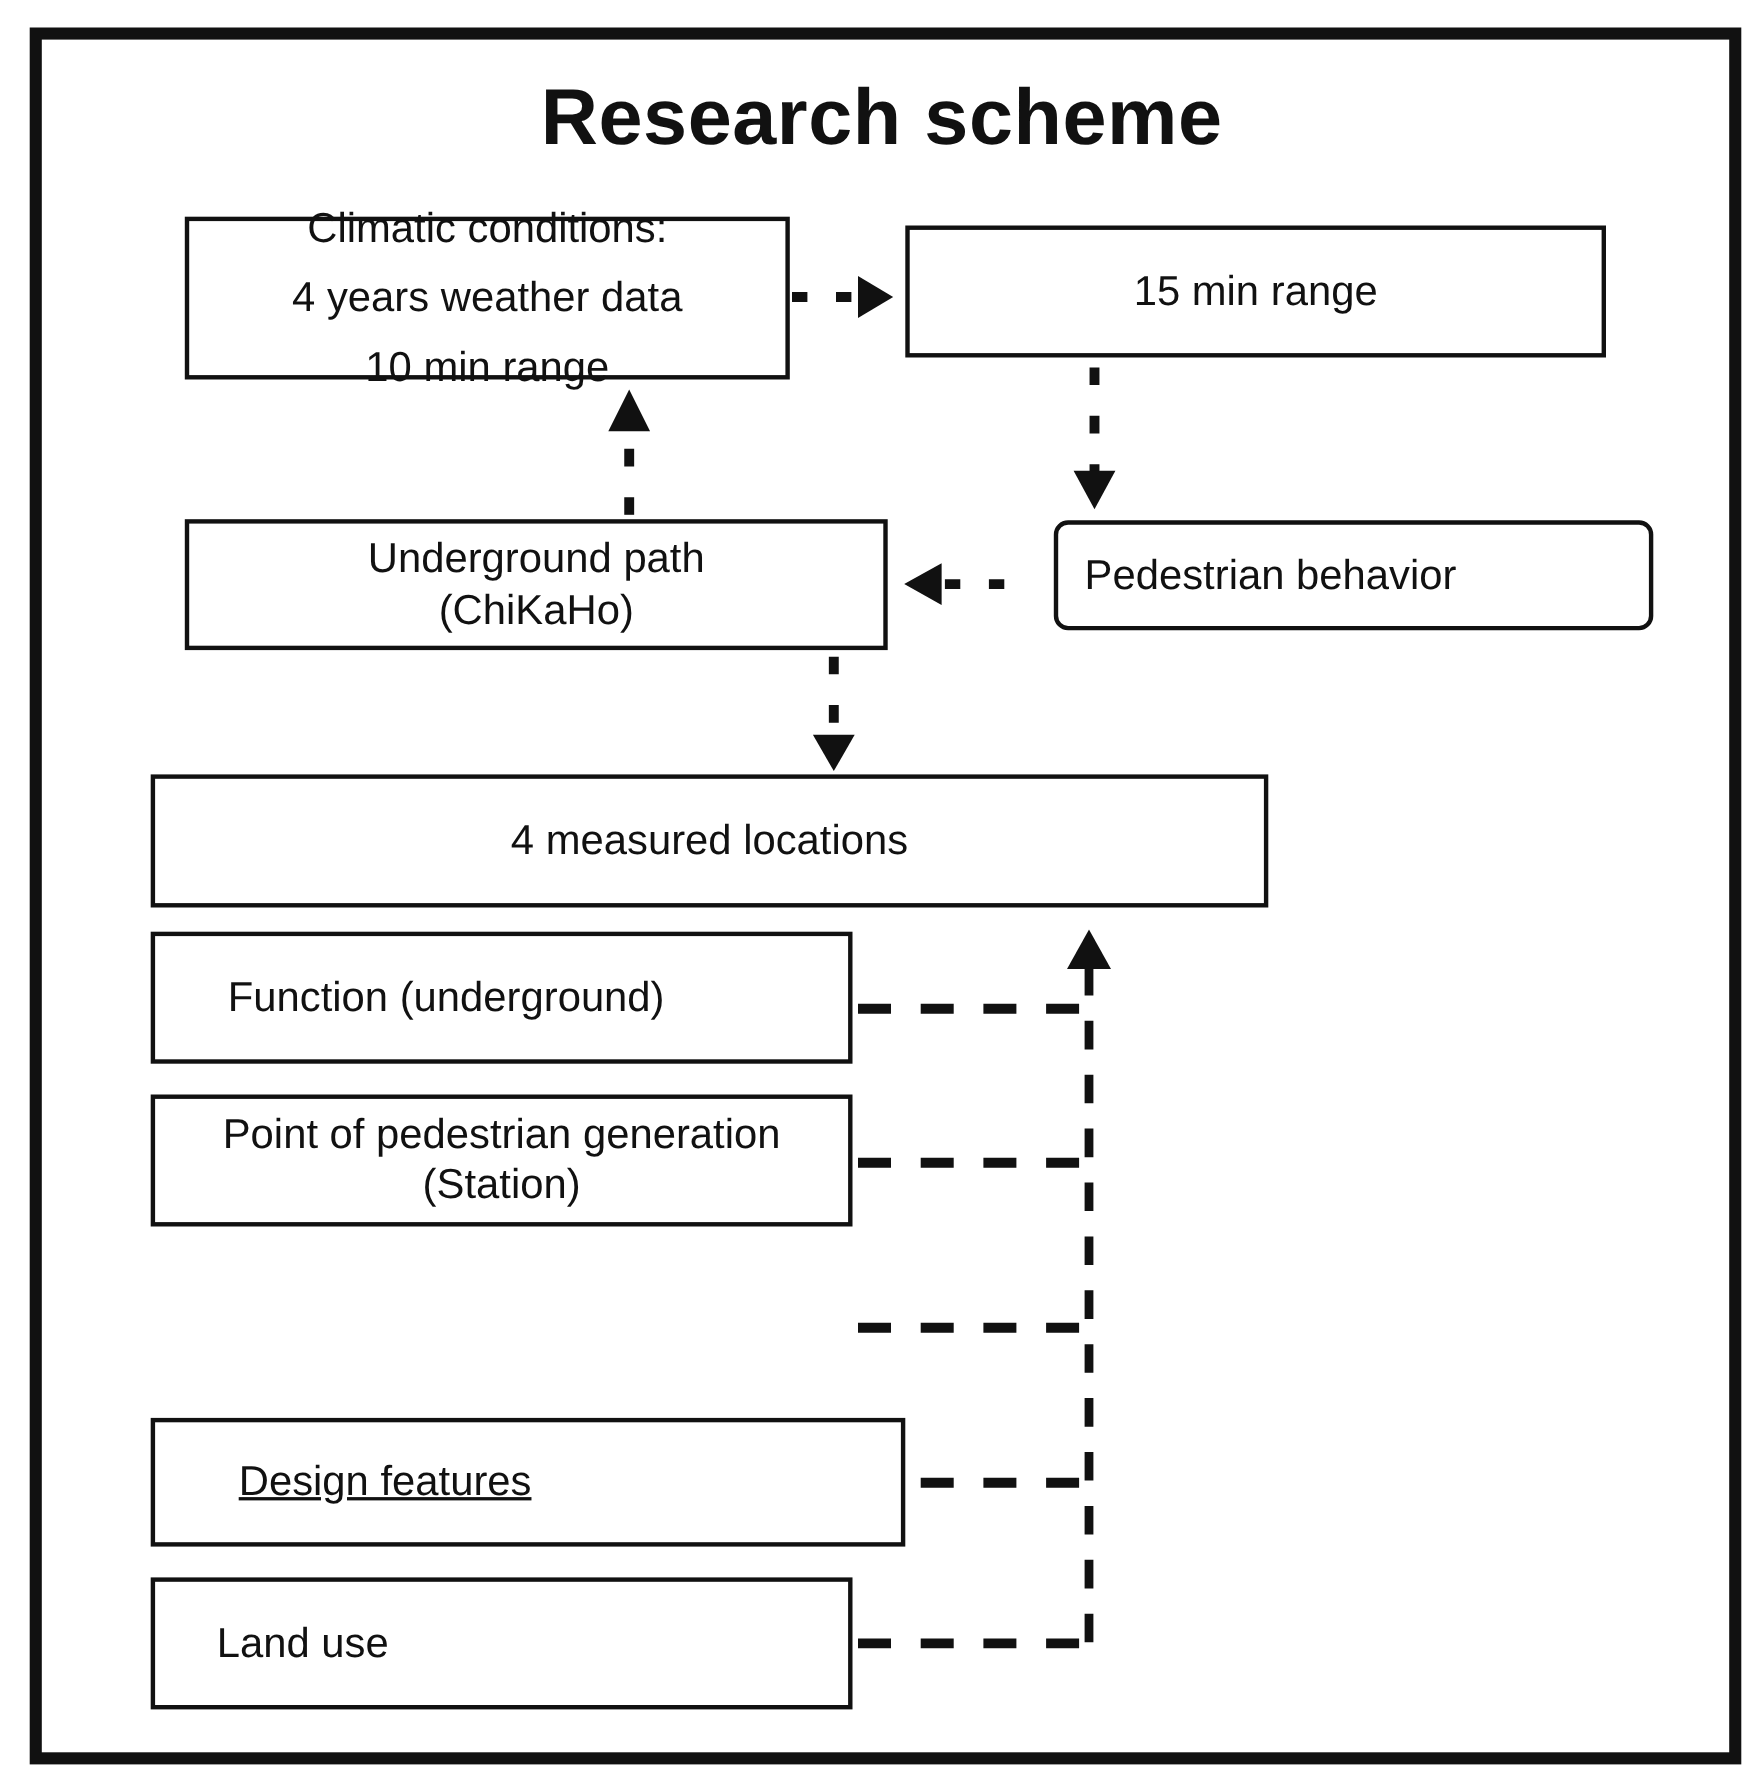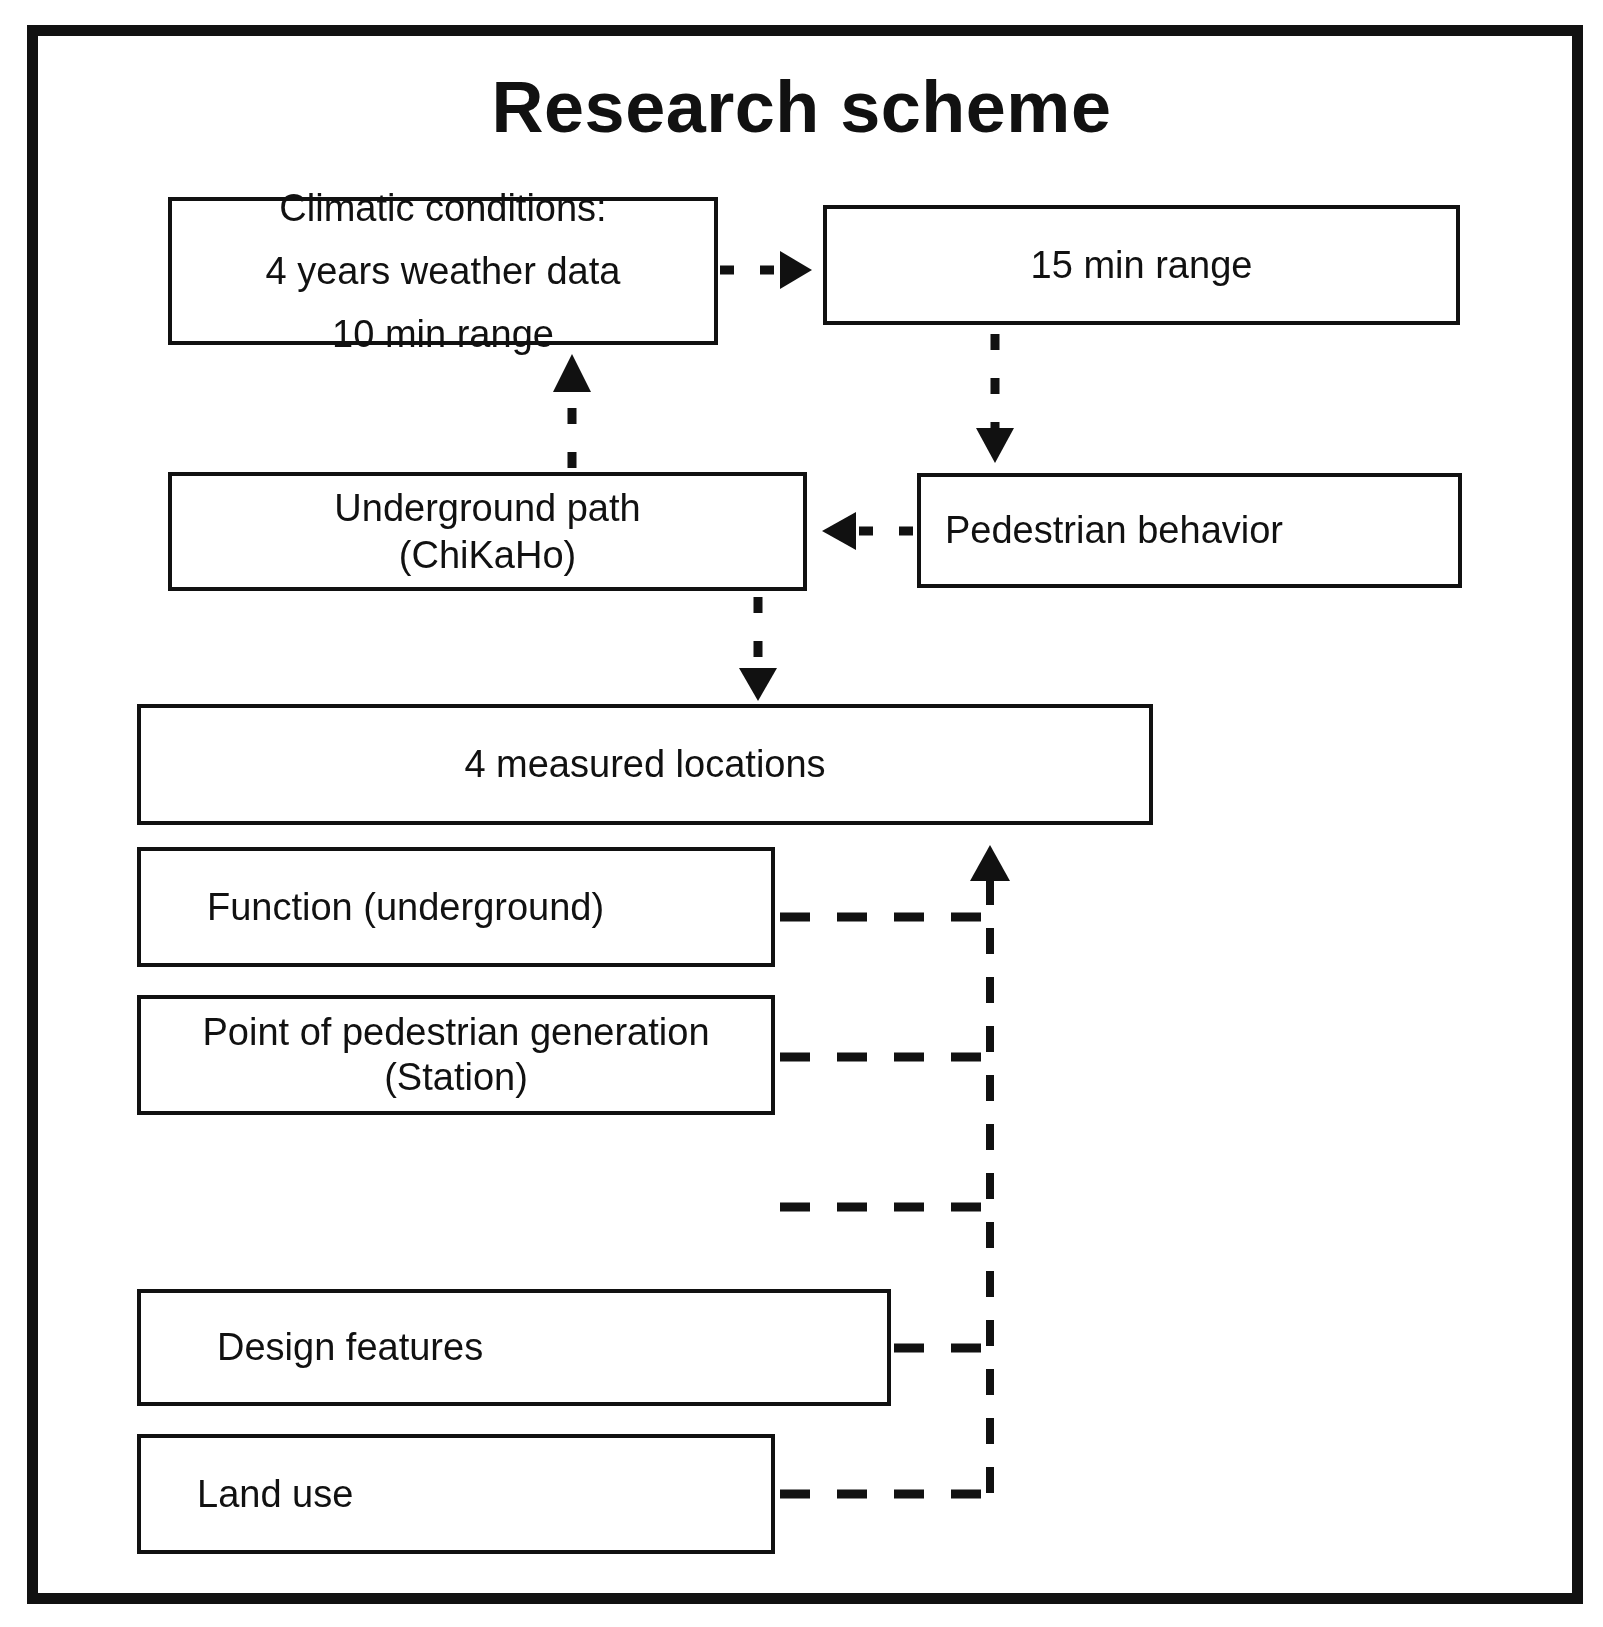--- a/index.html
+++ b/index.html
@@ -52,26 +52,26 @@
   }
   .box.left-align {
     align-items: flex-start;
     text-align: left;
   }
   .box span { display: block; }
 
   .b-climatic   { left: 168px; top: 197px; width: 550px; height: 148px; gap: 16px; }
   .b-peddata    { left: 823px; top: 205px; width: 637px; height: 120px; }
   .b-underground{ left: 168px; top: 472px; width: 639px; height: 119px; }
-  .b-pedbehav   { left: 917px; top: 473px; width: 545px; height: 115px; padding-left: 24px; }
+  .b-pedbehav   { left: 958px; top: 473px; width: 545px; height: 100px; padding-left: 24px; border-radius: 13px; }
   .b-measured   { left: 137px; top: 704px; width: 1016px; height: 121px; }
   .b-function   { left: 137px; top: 847px;  width: 638px; height: 120px; padding-left: 66px; }
   .b-point      { left: 137px; top: 995px;  width: 638px; height: 120px; line-height: 45px; }
   .b-location   { left: 137px; top: 1147px; width: 638px; height: 119px; padding-left: 76px; }
-  .b-design     { left: 137px; top: 1289px; width: 754px; height: 117px; padding-left: 76px; }
+  .b-design     { left: 137px; top: 1289px; width: 686px; height: 117px; padding-left: 76px; text-decoration: underline; }
   .b-landuse    { left: 137px; top: 1434px; width: 638px; height: 120px; padding-left: 56px; }
 
   svg.arrows {
     position: absolute;
     left: 0;
     top: 0;
     width: 1603px;
     height: 1627px;
     pointer-events: none;
   }

